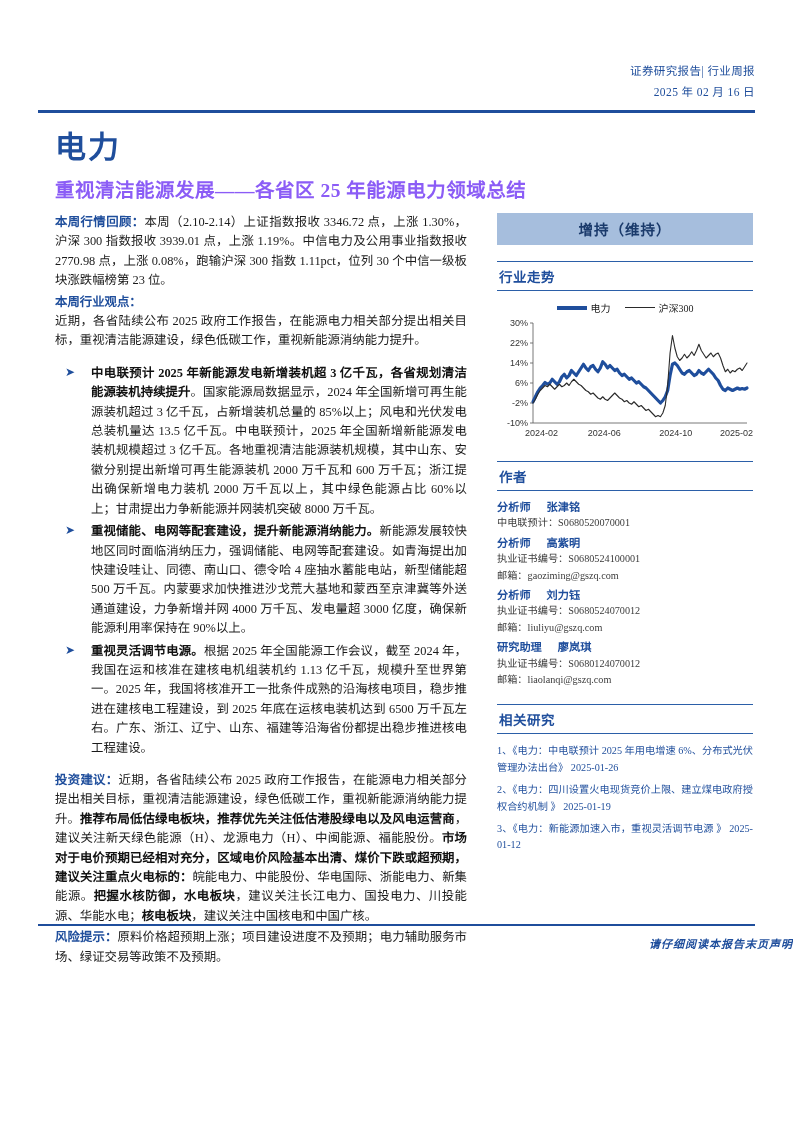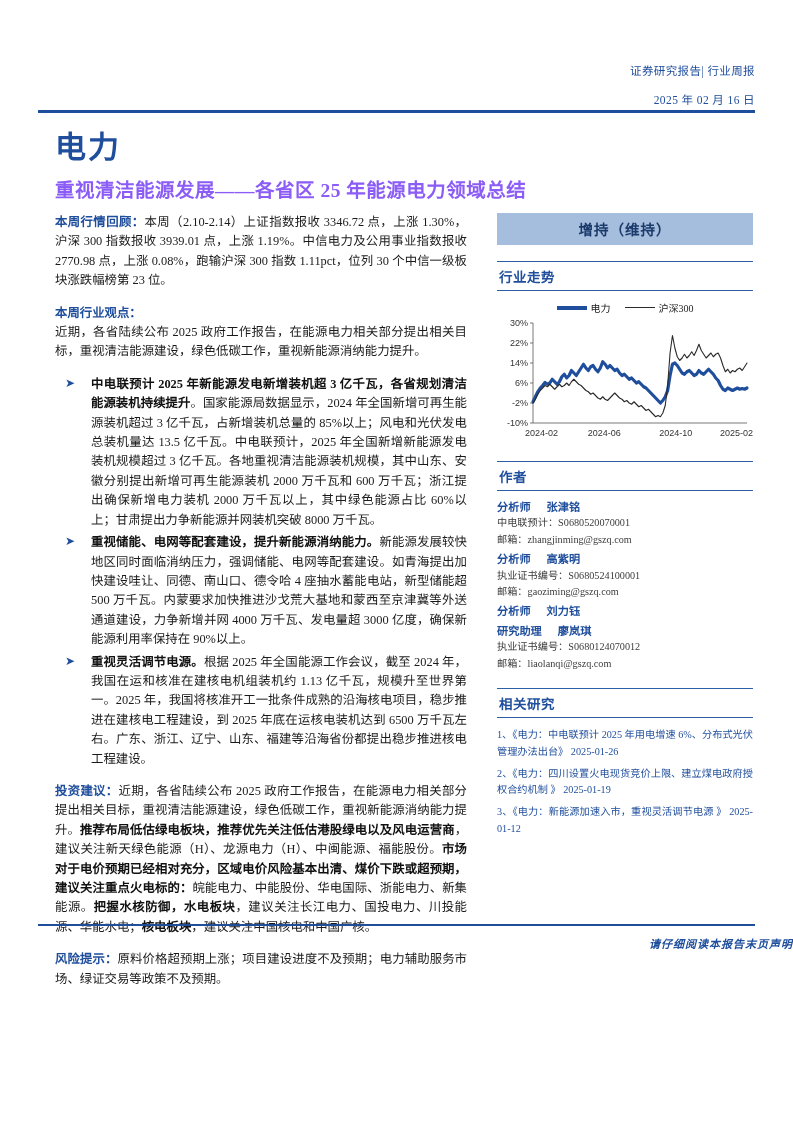--- a/index.html
+++ b/index.html
@@ -16,21 +16,21 @@
   .page { position: relative; width: 793px; height: 984px; padding: 8px; }
 
   
   .header {
     position: absolute; top: 62px; right: 38px;
     text-align: right;
     color: #1f4e9c;
     font-family: "Liberation Serif", serif;
   }
   .header-line1 { font-size: 11.5px; letter-spacing: .4px; }
-  .header-line2 { font-size: 11.5px; margin-top: 13px; letter-spacing: .4px; }
+  .header-line2 { font-size: 11.5px; margin-top: 5px; letter-spacing: .4px; }
 
   .header-rule {
     position: absolute; top: 110px; left: 38px; right: 38px;
     height: 2.5px; background: #1f4e9c;
   }
 
   
   .doc-title {
     position: absolute; top: 122px; left: 55px;
     font-size: 31px; font-weight: bold; color: #1f4e9c;
@@ -47,21 +47,21 @@
   
   .main-col {
     position: absolute; top: 213px; left: 55px;
     width: 412px;
     font-size: 12.4px;
     line-height: 19.4px;
     text-align: justify;
     color: #1a1a1a;
   }
   .para { margin: 0 0 0 0; }
-  .para + .para { margin-top: 13px; }
+  .para + .para { margin-top: 2px; }
   .lead { color: #1f4e9c; font-weight: bold; }
   .b { font-weight: bold; color: #111; }
 
   ul.bullets { list-style: none; margin: 13px 0 0 0; padding: 0; }
   ul.bullets li {
     position: relative;
     padding-left: 36px;
     margin-bottom: 3px;
     text-align: justify;
   }
@@ -234,35 +234,36 @@
 
     <div class="side-section">
       <div class="side-head">作者</div>
       <div class="author-list" id="authors-container">
           <div class="author-block">
             <div class="author-name-row">
               <span>分析师</span>
               <span>张津铭</span>
             </div>
             <div class="author-meta">中电联预计：S0680520070001</div>
-            <div class="author-meta">邮箱：zhangjinming@gszq.com</div>
           </div>
           <div class="author-block">
             <div class="author-name-row">
               <span>分析师</span>
               <span>高紫明</span>
             </div>
             <div class="author-meta">执业证书编号：S0680524100001</div>
             <div class="author-meta">邮箱：gaoziming@gszq.com</div>
           </div>
           <div class="author-block">
             <div class="author-name-row">
               <span>分析师</span>
               <span>刘力钰</span>
             </div>
+            <div class="author-meta">执业证书编号：S0680524070012</div>
+            <div class="author-meta">邮箱：liuliyu@gszq.com</div>
           </div>
           <div class="author-block">
             <div class="author-name-row">
               <span>研究助理</span>
               <span>廖岚琪</span>
             </div>
             <div class="author-meta">执业证书编号：S0680124070012</div>
             <div class="author-meta">邮箱：liaolanqi@gszq.com</div>
           </div>
         </div>

